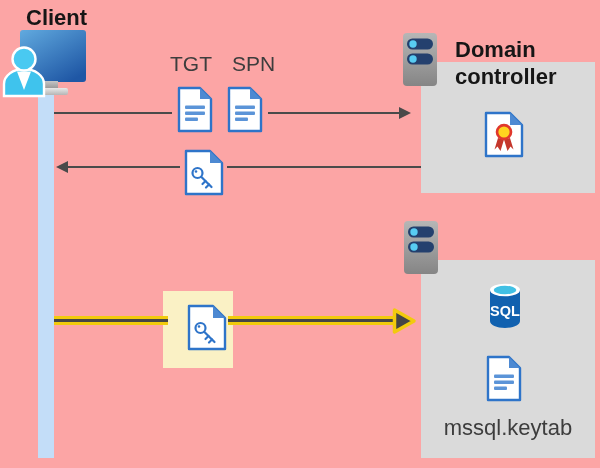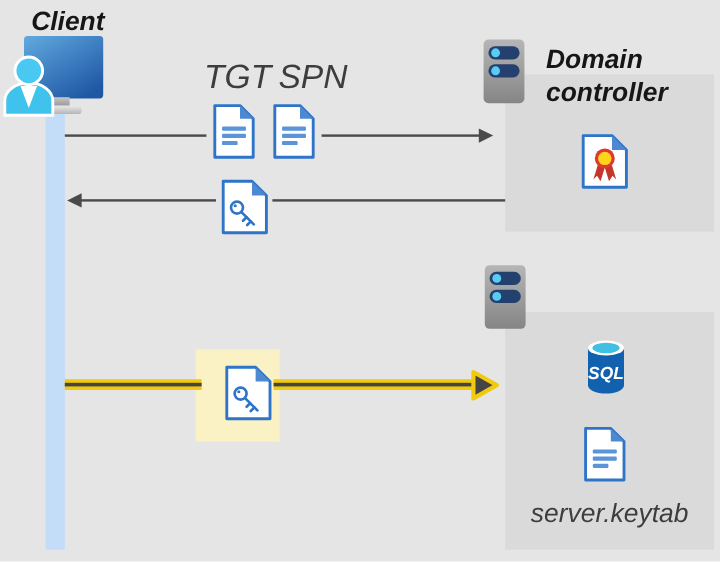--- a/index.html
+++ b/index.html
@@ -1,22 +1,22 @@
 <!DOCTYPE html>
 <html><head>
 <meta charset="utf-8">
 <style>
   html,body{margin:0;padding:0;background:#fff;}
   .canvas{
-    position:relative;width:600px;height:468px;background:#e5e5e5;
-    font-family:"Liberation Sans", sans-serif;overflow:hidden;font-style:italic;
+    position:relative;width:600px;height:468px;background:#fca5a5;
+    font-family:"Liberation Sans", sans-serif;overflow:hidden;
   }
   .abs{position:absolute;}
   .label-bold{font-weight:bold;color:#161616;font-size:22px;line-height:27px;}
-  .label-plain{color:#3d3d3d;font-size:28px;line-height:24px;}
+  .label-plain{color:#3d3d3d;font-size:21px;line-height:24px;}
   .panel{background:#dadada;}
   .vline{background:#c3ddf8;}
   .hline{height:2px;background:#4a4a4a;}
   .arrowhead-right{width:0;height:0;border-top:6px solid transparent;border-bottom:6px solid transparent;border-left:12px solid #4a4a4a;}
   .arrowhead-left{width:0;height:0;border-top:6px solid transparent;border-bottom:6px solid transparent;border-right:12px solid #4a4a4a;}
   .yellow-seg{height:9px;background:#f2ca0d;}
   .yellow-seg::after{content:"";position:absolute;left:0;right:0;top:3px;height:3px;background:#454545;}
   .highlight{background:#faf1c5;}
   svg{display:block;}
   .keytab-label{width:174px;text-align:center;}
@@ -157,15 +157,15 @@
   </svg>
 
   <svg class="abs" style="left:486px;top:355px;z-index:3;" width="36" height="47" viewBox="0 0 36 47">
     <path d="M2,2 h21 l11,11 v32 h-32 z" fill="#ffffff" stroke="#2e74c9" stroke-width="2.4" stroke-linejoin="round"></path>
     <polygon points="23,2 34,13 23,13" fill="#4d89d2"></polygon>
     <rect x="8" y="19.5" width="20" height="3.4" rx="1" fill="#5b94d8"></rect>
     <rect x="8" y="25.5" width="20" height="3.4" rx="1" fill="#5b94d8"></rect>
     <rect x="8" y="31.5" width="13" height="3.4" rx="1" fill="#5b94d8"></rect>
   </svg>
 
-  <div class="abs label-plain keytab-label" style="left:421px;top:416px;font-size:22px;z-index:3;">server.keytab</div>
+  <div class="abs label-plain keytab-label" style="left:421px;top:416px;font-size:22px;z-index:3;">mssql.keytab</div>
 
 </div>
 
 </body></html>

